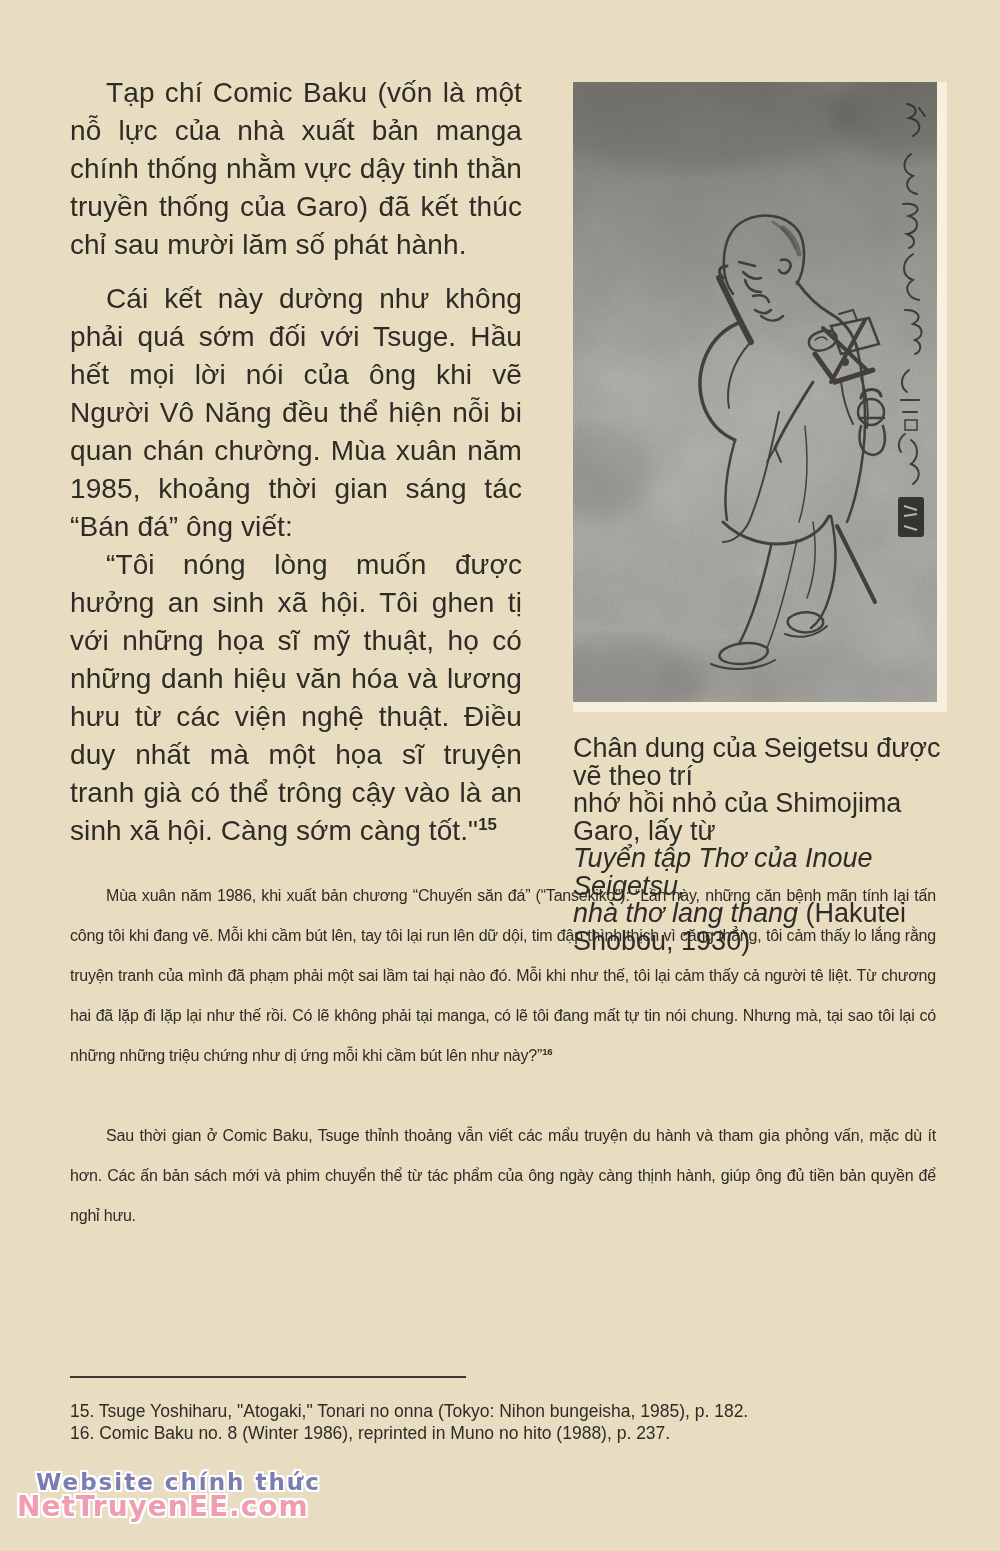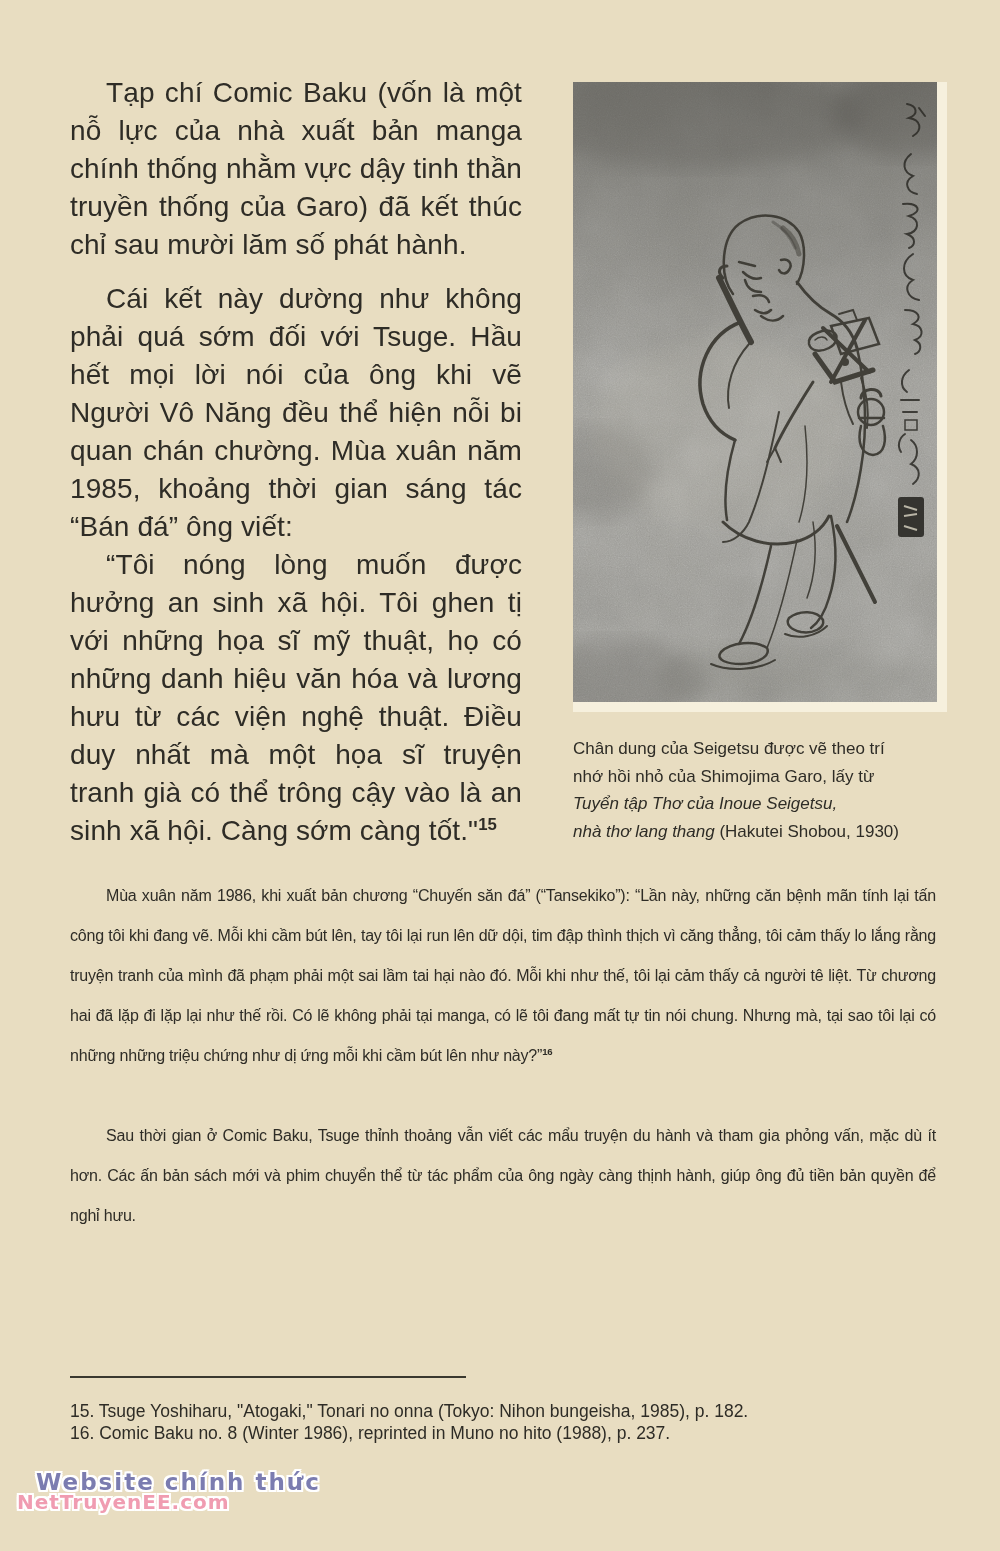--- a/index.html
+++ b/index.html
@@ -22,21 +22,21 @@
   sup{font-size:60%;line-height:0;font-weight:bold;}
 
   
   .figure-wrap{position:absolute;left:573px;top:82px;}
   .photo{
     width:364px;height:620px;display:block;
     border-right:10px solid #f6f0dd;border-bottom:10px solid #f6f0dd;
   }
   .caption{
     position:absolute;left:573px;top:735px;width:380px;
-    font-size:17px;line-height:27.5px;
+    font-size:27px;line-height:27.5px;
   }
   .caption .cap-line{display:block;}
   .italic{font-style:italic;}
 
   
   .body-wide{
     position:absolute;left:70px;top:876px;width:866px;
     font-size:16px;line-height:40px;text-align:justify;letter-spacing:-0.2px;
   }
   .body-wide p{margin:0;text-indent:36px;}
@@ -54,21 +54,21 @@
 
   
   .watermark{position:absolute;left:8px;top:1470px;font-weight:bold;
     font-family:"DejaVu Sans",sans-serif;line-height:1.05;}
   .wm-line{
     text-shadow:-2px 0 #fff,2px 0 #fff,0 -2px #fff,0 2px #fff,
       -1px -1px #fff,1px 1px #fff,-1px 1px #fff,1px -1px #fff,
       -2px -2px #fff,2px 2px #fff,-2px 2px #fff,2px -2px #fff;
   }
   .wm-1{font-size:23px;color:var(--wm-purple,#7b7cb0);margin-left:28px;letter-spacing:2px;}
-  .wm-2{font-size:20px;color:var(--wm-pink,#f09cb1);letter-spacing:1px;margin-top:-2px;padding-left:9px;}
+  .wm-2{font-size:28px;color:var(--wm-pink,#f09cb1);letter-spacing:1px;margin-top:-2px;padding-left:9px;}
 </style>
 </head>
 <body>
 
 <div class="page">
 
   <div class="col-left">
     <p><span>Tạp chí Comic Baku (vốn là một nỗ lực của nhà xuất bản manga chính thống nhằm vực dậy tinh thần truyền thống của Garo) đã kết thúc chỉ sau mười lăm số phát hành.</span></p>
     <p class="para-2"><span>Cái kết này dường như không phải quá sớm đối với Tsuge. Hầu hết mọi lời nói của ông khi vẽ Người Vô Năng đều thể hiện nỗi bi quan chán chường. Mùa xuân năm 1985, khoảng thời gian sáng tác “Bán đá” ông viết:</span></p>
     <p><span>“Tôi nóng lòng muốn được hưởng an sinh xã hội. Tôi ghen tị với những họa sĩ mỹ thuật, họ có những danh hiệu văn hóa và lương hưu từ các viện nghệ thuật. Điều duy nhất mà một họa sĩ truyện tranh già có thể trông cậy vào là an sinh xã hội. Càng sớm càng tốt."</span><sup>15</sup></p>

